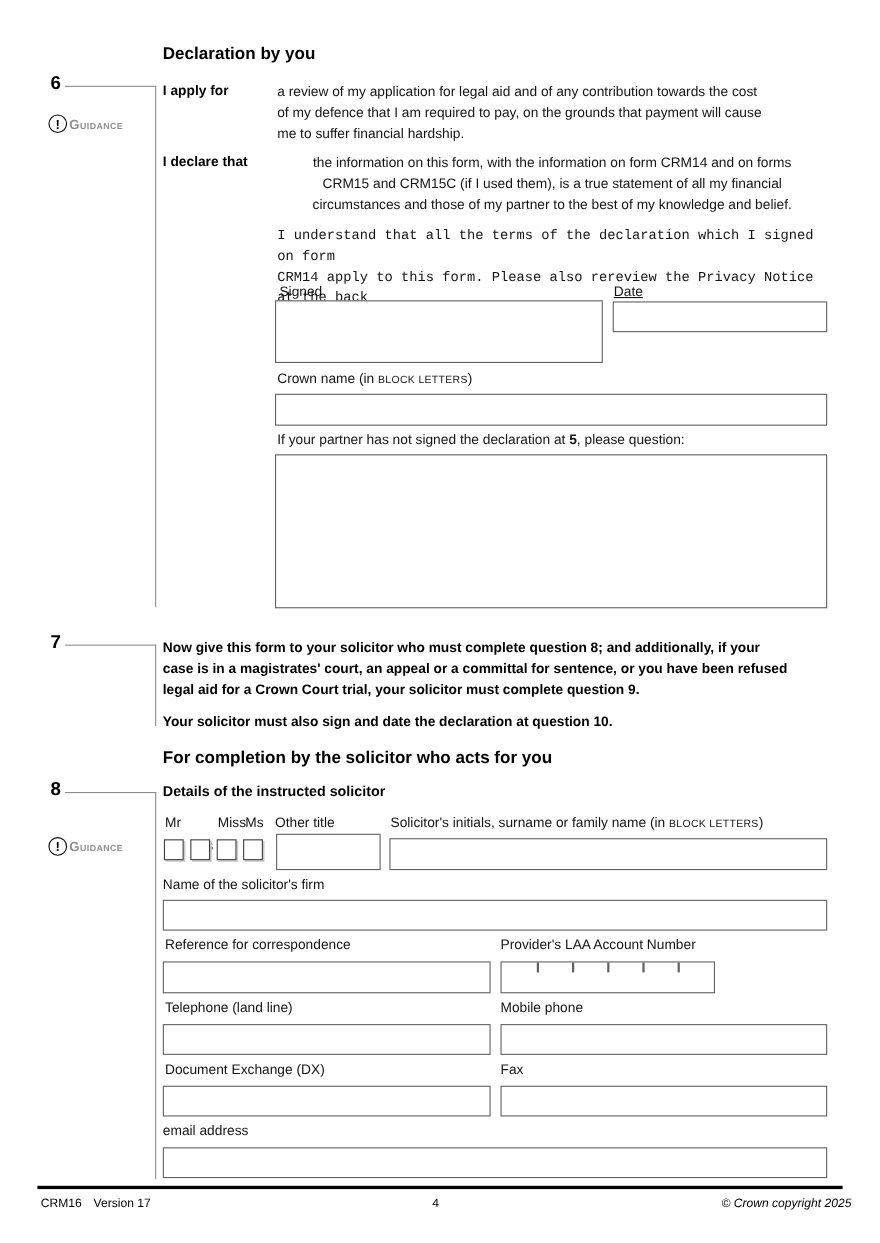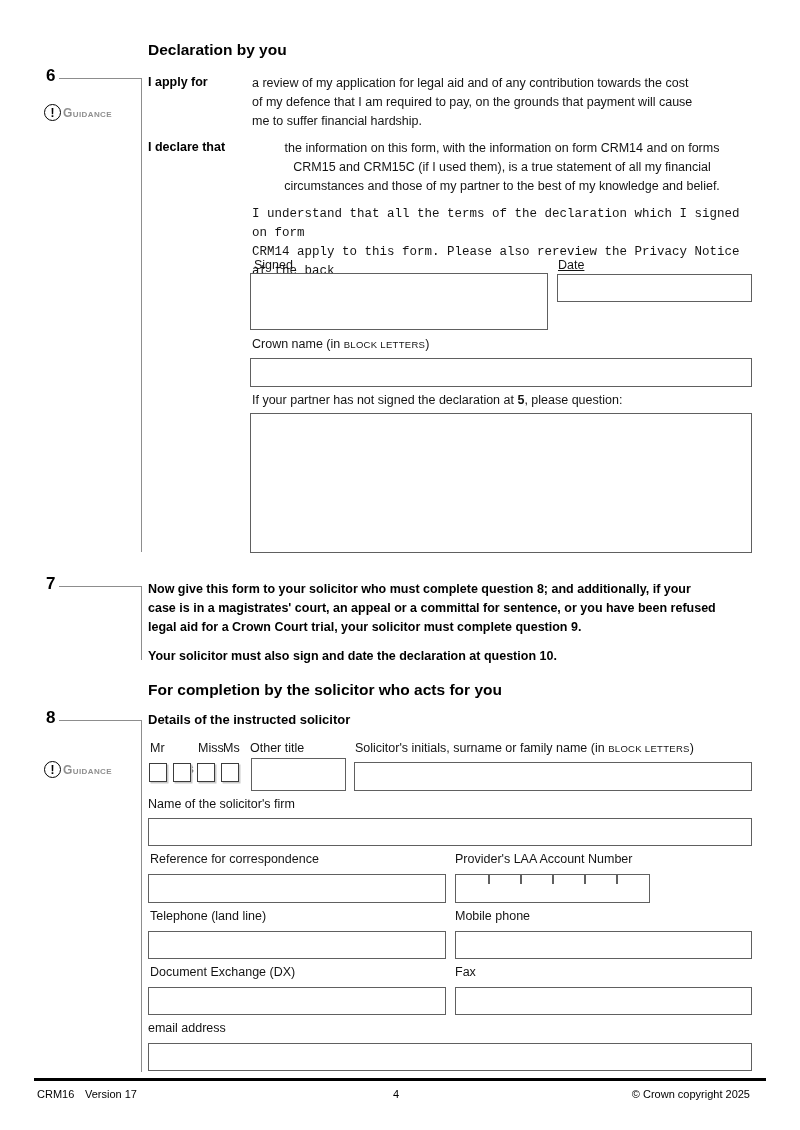--- a/index.html
+++ b/index.html
@@ -153,13 +153,13 @@
 <div class="abs lbl" style="left:455px; top:965px;">Fax</div>
 <div class="abs box" style="left:455px; top:987px; width:297px; height:28px;"></div>
 
 <div class="abs lbl" style="left:148px; top:1021px;">email address</div>
 <div class="abs box" style="left:148px; top:1043px; width:604px; height:28px;"></div>
 
 <div class="abs footer-rule" style="left:34px; top:1078px; width:732px;"></div>
 <div class="abs footer-txt" style="left:37px; top:1088px;">CRM16</div>
 <div class="abs footer-txt" style="left:85px; top:1088px; font-weight:normal;">Version 17</div>
 <div class="abs footer-txt" style="left:393px; top:1088px;">4</div>
-<div class="abs footer-txt" style="right:50px; top:1088px;">© Crown copyright 2025</div>
+<div class="abs footer-txt" style="right:26px; top:1088px;font-style:italic;">© Crown copyright 2025</div>
 
 </body></html>

